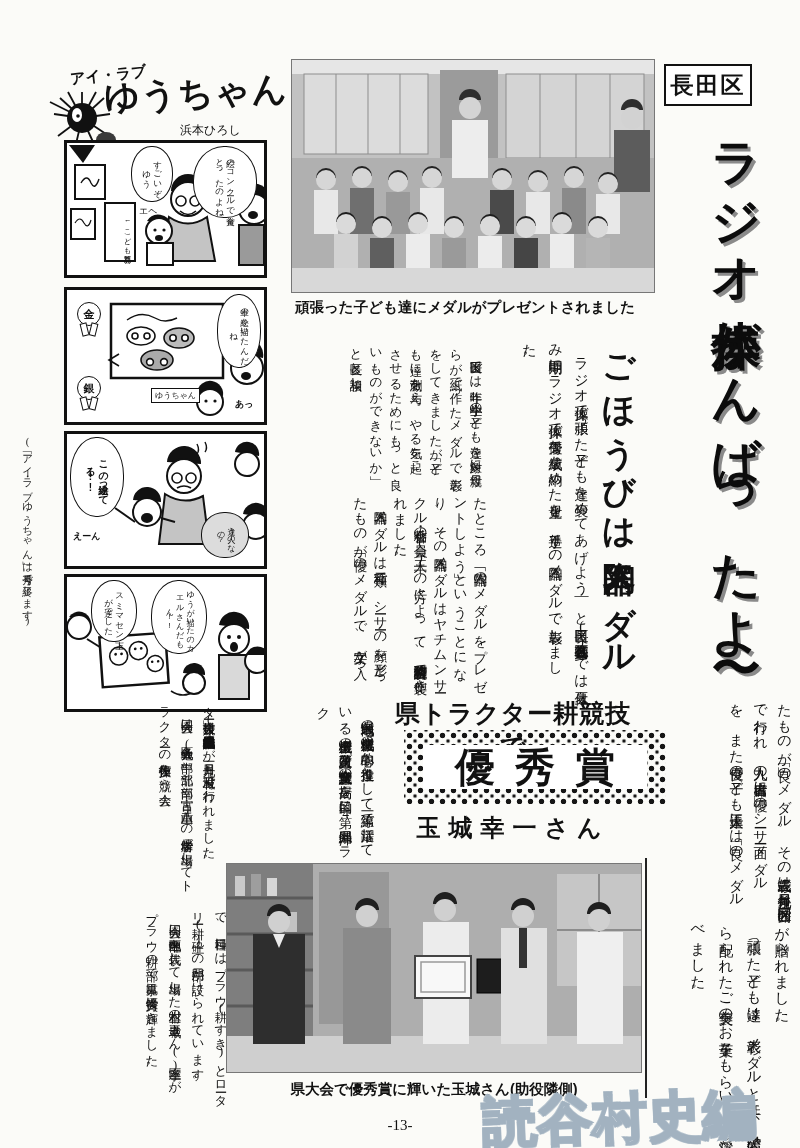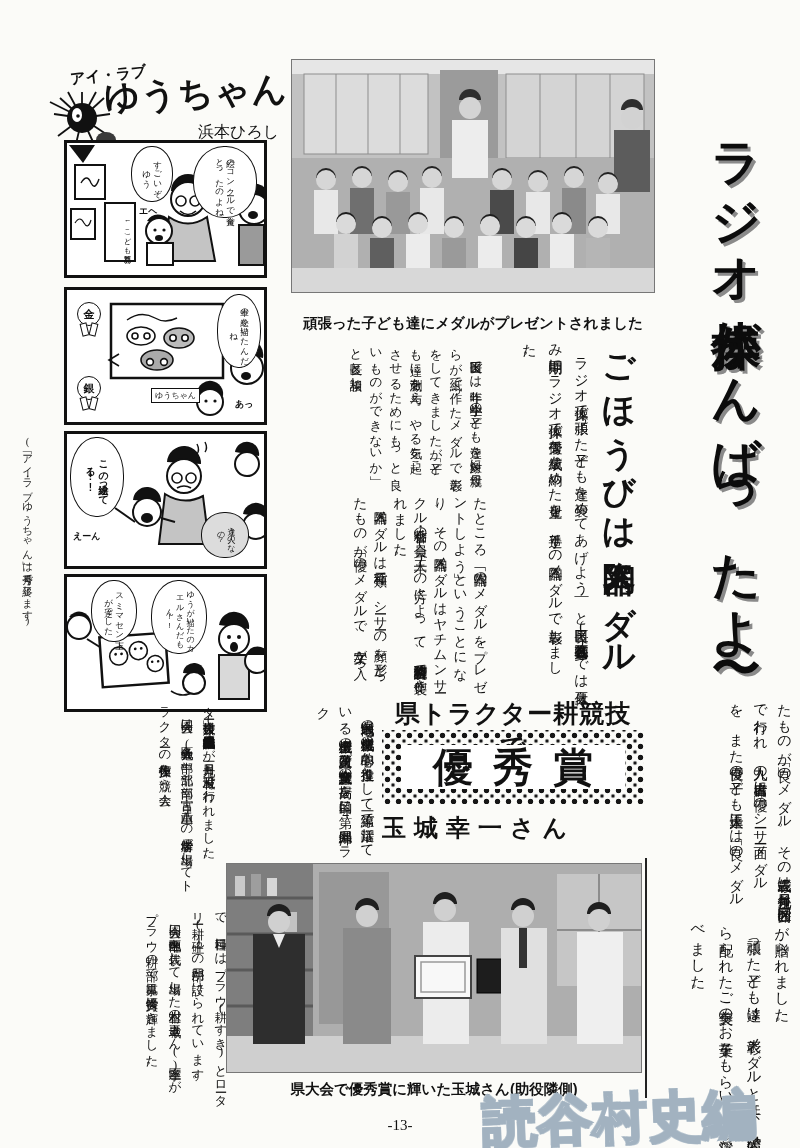--- a/index.html
+++ b/index.html
@@ -59,21 +59,21 @@
       transform:rotate(-2deg);z-index:6;}
   .rule-v{background:#222;width:1.5px;}
 </style>
 </head>
 <body>
 
 <div class="page">
 
   <div class="abs sans" style="left:70px;top:66px;font-size:15px;font-weight:700;transform:rotate(-6deg);">アイ・ラブ</div>
   <div class="abs sans" style="left:104px;top:70px;font-size:35px;font-weight:900;transform:rotate(-3deg);letter-spacing:1px;">ゆうちゃん</div>
-  <div class="abs sans" style="left:198px;top:122px;font-size:16px;">浜本ひろし</div>
+  <div class="abs sans" style="left:180px;top:122px;font-size:12px;">浜本ひろし</div>
   <svg class="abs" style="left:46px;top:90px;" width="78" height="62" viewBox="0 0 78 62">
     <g stroke="#111" stroke-width="1.8">
       <line x1="36" y1="28" x2="36" y2="2"></line>
         <line x1="36" y1="28" x2="58" y2="8"></line>
       <line x1="36" y1="28" x2="64" y2="24"></line>
         <line x1="36" y1="28" x2="60" y2="44"></line>
       <line x1="36" y1="28" x2="14" y2="8"></line>
         <line x1="36" y1="28" x2="8" y2="24"></line>
       <line x1="36" y1="28" x2="12" y2="46"></line>
         <line x1="36" y1="28" x2="30" y2="54"></line>
@@ -110,21 +110,21 @@
       <ellipse cx="92" cy="95" rx="4" ry="3" fill="#111"></ellipse>
       <rect x="80" y="100" width="26" height="22" fill="#fff" stroke="#111" stroke-width="2"></rect>
       <path d="M172,52 a15,15 0 0 1 30,8 z" fill="#111"></path>
       <circle cx="187" cy="66" r="15" fill="#fff" stroke="#111" stroke-width="2"></circle>
       <ellipse cx="186" cy="72" rx="5" ry="4" fill="#111"></ellipse>
       <rect x="172" y="82" width="25" height="40" fill="#9a9a9a" stroke="#111" stroke-width="2"></rect>
     </svg>
     <div class="bubble" style="left:126px;top:3px;width:64px;height:72px;">絵のコンクールで金賞とったのよね</div>
     <div class="bubble" style="left:64px;top:3px;width:42px;height:56px;">すごいぞゆう</div>
     <div class="abs vt sans" style="left:41px;top:64px;width:24px;height:50px;font-size:7.5px;z-index:2;text-align:center;">←こども展覧会</div>
-    <div class="plabel" style="left:72px;top:62px;font-weight:700;">エヘ</div>
+    <div class="plabel" style="left:72px;top:62px;font-weight:400;">エヘ</div>
   </div>
 
   <div class="panel" style="top:287px;">
     <svg class="art" width="197" height="132" viewBox="0 0 197 132">
       <rect x="44" y="14" width="112" height="74" fill="#fff" stroke="#111" stroke-width="2.5"></rect>
       <path d="M60,30 q14,-10 28,-2 q10,6 22,0" fill="none" stroke="#111" stroke-width="1.4"></path>
       <g stroke="#111" stroke-width="1.6" fill="#fff">
         <ellipse cx="74" cy="46" rx="14" ry="9"></ellipse>
           <circle cx="68" cy="46" r="3"></circle>
           <circle cx="80" cy="46" r="3"></circle>
@@ -315,38 +315,39 @@
           </g>
         <g transform="translate(296,156)">
             <path d="M0,10 a10,10 0 0 1 20,0 z" fill="#1d1d1d"></path>
             <circle cx="10" cy="12" r="10" fill="#dadada"></circle>
             <rect x="-2" y="22" width="24" height="34" fill="#b5b5b5"></rect>
           </g>
       </g>
       <rect x="0" y="208" width="362" height="24" fill="#d8d8d8"></rect>
     </svg>
   </div>
-  <div class="abs caption" style="left:292px;top:298px;width:362px;margin-top:16px;">頑張った子ども達にメダルがプレゼントされました</div>
-
+  <div class="abs caption" style="left:284px;top:298px;width:362px;">頑張った子ども達にメダルがプレゼントされました</div>
+
+  <div class="abs districtbox" style="left:664px;top:64px;width:84px;height:38px;">長田区</div>
   <div class="abs bigheadline" style="left:704px;top:108px;height:600px;">ラジオ体操がんばったよ〜</div>
 
   <div class="abs vt serif subtitle" style="left:596px;top:332px;height:358px;">ごほうびは陶器メダル</div>
   <div class="abs vt serif pre" style="left:488px;top:334px;width:106px;height:354px;font-size:14px;line-height:26px;">　ラジオ体操で頑張った子ども達を褒めてあげよう―と長田区(名嘉真朝徳区長)では夏休み期間中にラジオ体操で優秀な成績を納めた児童を、手造りの陶器メダルで表彰しました。</div>
   <div class="abs vt serif pre" style="left:284px;top:340px;width:202px;height:138px;font-size:12.5px;line-height:20px;">　長田区では昨年、小学生の子ども達を対象に母親らが紙で作ったメダルで表彰をしてきましたが「子ども達に刺激を与え、やる気を起こさせるためにもっと良いものができないか」と区長と相談し</div>
   <div class="abs vt serif pre" style="left:286px;top:488px;width:204px;height:202px;font-size:13.5px;line-height:20px;">たところ、「陶器のメダルをプレゼントしよう」ということになり、その陶器メダルはヤチムンサークル・香粘会の会員(十三人)の方々によって、読谷村陶芸研修所で製作されました。
 　陶器メダルは二種類で、シーサーの顔を形どったものが「優」のメダルで、文字が入っ</div>
   <div class="abs vt serif pre" style="left:648px;top:694px;width:148px;height:208px;font-size:14px;line-height:24px;">たものが「良」のメダル。その表彰式は九月一日午後、同区公民館で行われ、九人の皆出席者に「優」のシーサー面メダルを、また優良の子ども達十三人には「良」のメダル</div>
   <div class="abs vt serif pre" style="left:652px;top:916px;width:144px;height:232px;font-size:14.5px;line-height:28px;">が贈られました。
 　頑張った子ども達は、表彰メダルと共に、公民館から配られたご褒美のお菓子をもらい、笑顔を浮かべました。</div>
 
   <div class="abs sans" style="left:382px;top:697px;width:262px;text-align:center;font-size:25px;font-weight:800;letter-spacing:1px;">県トラクター耕競技で</div>
-  <div class="abs medalframe" style="left:382px;top:730px;width:262px;height:74px;">
+  <div class="abs medalframe" style="left:404px;top:730px;width:262px;height:74px;">
     <div class="medalinner">優秀賞</div>
   </div>
-  <div class="abs serif" style="left:382px;top:812px;width:262px;text-align:left;font-size:24px;letter-spacing:8px;font-weight:600;">玉城幸一さん</div>
+  <div class="abs serif" style="left:382px;top:812px;width:262px;text-align:center;font-size:24px;letter-spacing:8px;font-weight:600;">玉城幸一さん</div>
 
   <div class="abs vt serif pre" style="left:222px;top:698px;width:156px;height:162px;font-size:13.5px;line-height:22px;">　県内各地域の農業機械化の中心的な推進役として第一線で活躍している農業機械士の資質向上及び農作業安全意識の高揚を目的に「第4回沖縄県トラク</div>
   <div class="abs vt serif pre" style="left:36px;top:698px;width:184px;height:196px;font-size:12.5px;line-height:22px;">ター耕競技大会」(沖縄県農業機械化推進協議会主催)が九月十一日、玉城村で行われました。
 　同大会は、各地区大会(中部、北部、南部、宮古、八重山)の優勝者が出場してトラクターの操作技術を競う大会</div>
   <div class="abs vt serif pre" style="left:36px;top:903px;width:196px;height:198px;font-size:12.5px;line-height:23px;">で、種目にはプラウ耕(すき)とロータリー耕(砕土)の二部門が設けられています。
 　同大会に中部地区を代表して出場した本村の玉城幸一さん(宇座区)が、プラウ耕の部で見事に優秀賞に輝きました。</div>
 
   <div class="abs rule-v" style="left:645px;top:858px;height:240px;"></div>
 
   <div class="abs photo" style="left:227px;top:864px;width:414px;height:208px;">

